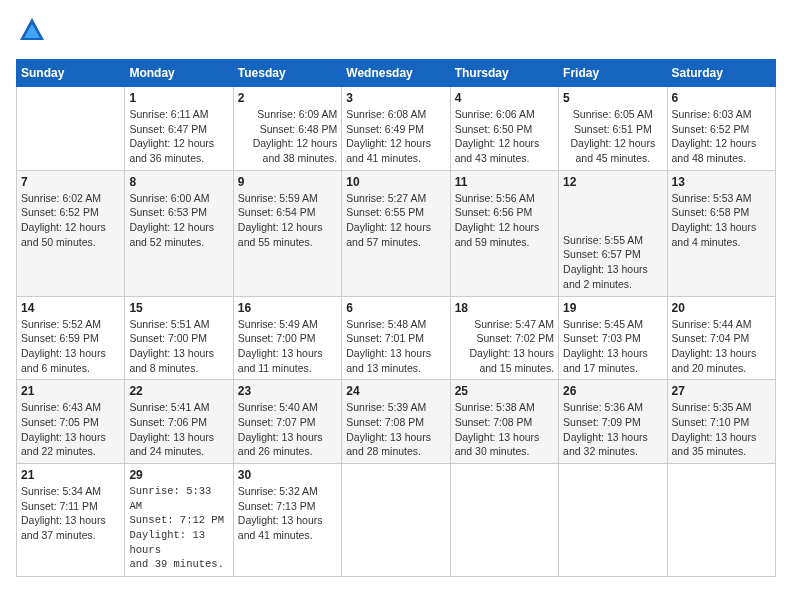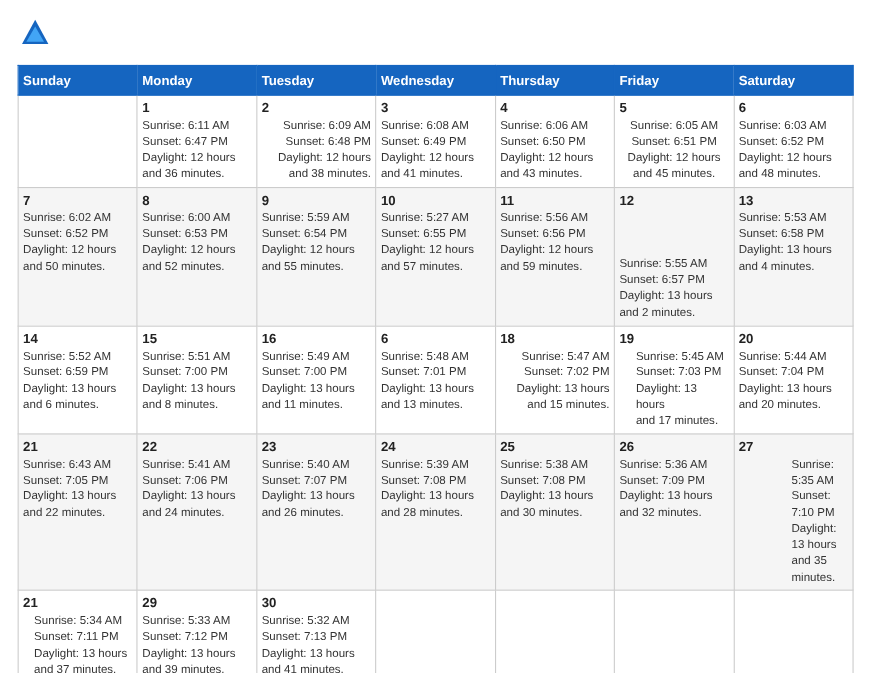--- a/index.html
+++ b/index.html
@@ -249,21 +249,21 @@
         </td>
         <td>
           <div class="day-number">18</div>
           <div class="day-info" style="white-space: pre-line; text-align: right;">Sunrise: 5:47 AM
 Sunset: 7:02 PM
 Daylight: 13 hours
 and 15 minutes.</div>
         </td>
         <td>
           <div class="day-number">19</div>
-          <div class="day-info" style="white-space: pre-line; margin-left: 15px;">Sunrise: 5:45 AM
+          <div class="day-info" style="white-space: pre-line;">Sunrise: 5:45 AM
 Sunset: 7:03 PM
 Daylight: 13 hours
 and 17 minutes.</div>
         </td>
         <td>
           <div class="day-number">20</div>
           <div class="day-info" style="white-space: pre-line;">Sunrise: 5:44 AM
 Sunset: 7:04 PM
 Daylight: 13 hours
 and 20 minutes.</div>
@@ -307,37 +307,37 @@
         </td>
         <td>
           <div class="day-number">26</div>
           <div class="day-info" style="white-space: pre-line;">Sunrise: 5:36 AM
 Sunset: 7:09 PM
 Daylight: 13 hours
 and 32 minutes.</div>
         </td>
         <td>
           <div class="day-number">27</div>
-          <div class="day-info" style="white-space: pre-line; margin-left: 48px;">Sunrise: 5:35 AM
+          <div class="day-info" style="white-space: pre-line;">Sunrise: 5:35 AM
 Sunset: 7:10 PM
 Daylight: 13 hours
 and 35 minutes.</div>
         </td>
       </tr>
       <tr>
         <td>
           <div class="day-number">21</div>
-          <div class="day-info" style="white-space: pre-line; margin-left: 10px;">Sunrise: 5:34 AM
+          <div class="day-info" style="white-space: pre-line;">Sunrise: 5:34 AM
 Sunset: 7:11 PM
 Daylight: 13 hours
 and 37 minutes.</div>
         </td>
         <td>
           <div class="day-number">29</div>
-          <div class="day-info" style="white-space: pre-line;">Sunrise: 5:33 AM
+          <div class="day-info" style="white-space: pre-line; font-family: Liberation Mono, monospace;">Sunrise: 5:33 AM
 Sunset: 7:12 PM
 Daylight: 13 hours
 and 39 minutes.</div>
         </td>
         <td>
           <div class="day-number">30</div>
           <div class="day-info" style="white-space: pre-line;">Sunrise: 5:32 AM
 Sunset: 7:13 PM
 Daylight: 13 hours
 and 41 minutes.</div>

